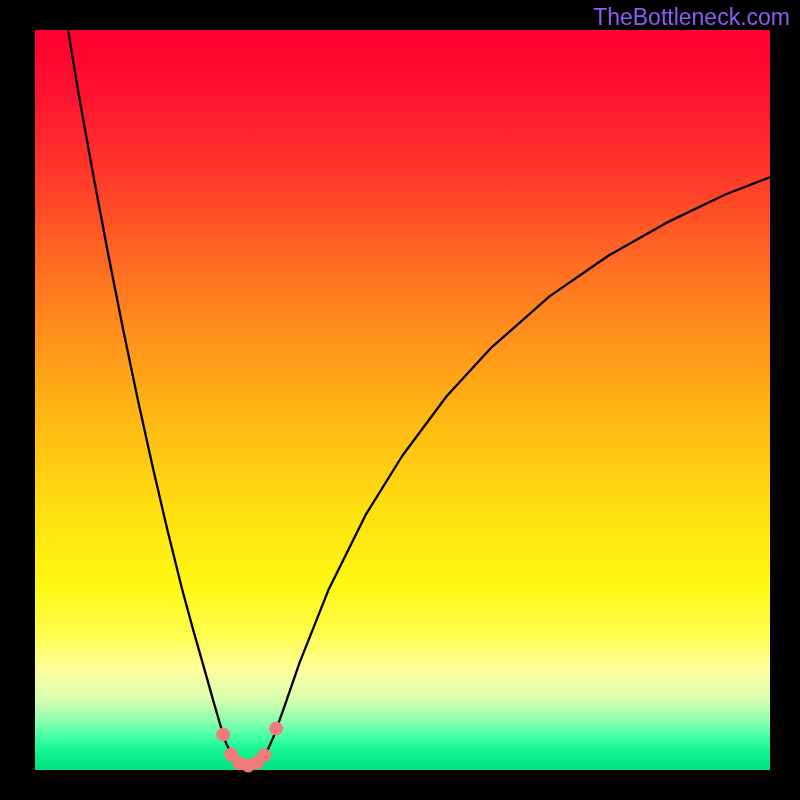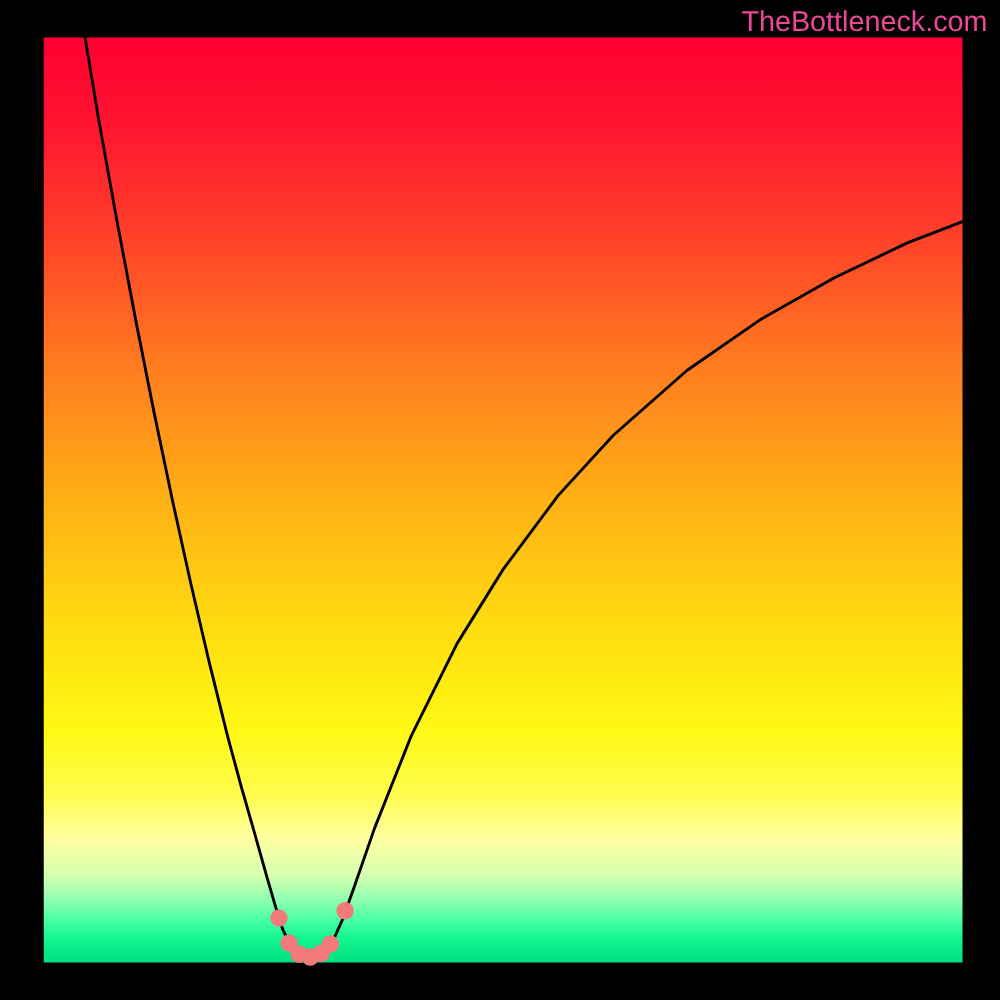--- a/index.html
+++ b/index.html
@@ -14,21 +14,21 @@
   .outer {
     width: 800px;
     height: 800px;
     background: #000;
     position: relative;
   }
   .watermark {
     position: absolute;
     top: 4px;
     right: 10px;
-    color: #ec4899;
+    color: #8b5cf6;
     font-size: 23px;
     font-weight: 400;
     letter-spacing: 0px;
     z-index: 10;
     text-align: right;
   }
   svg {
     display: block;
   }
 </style>

